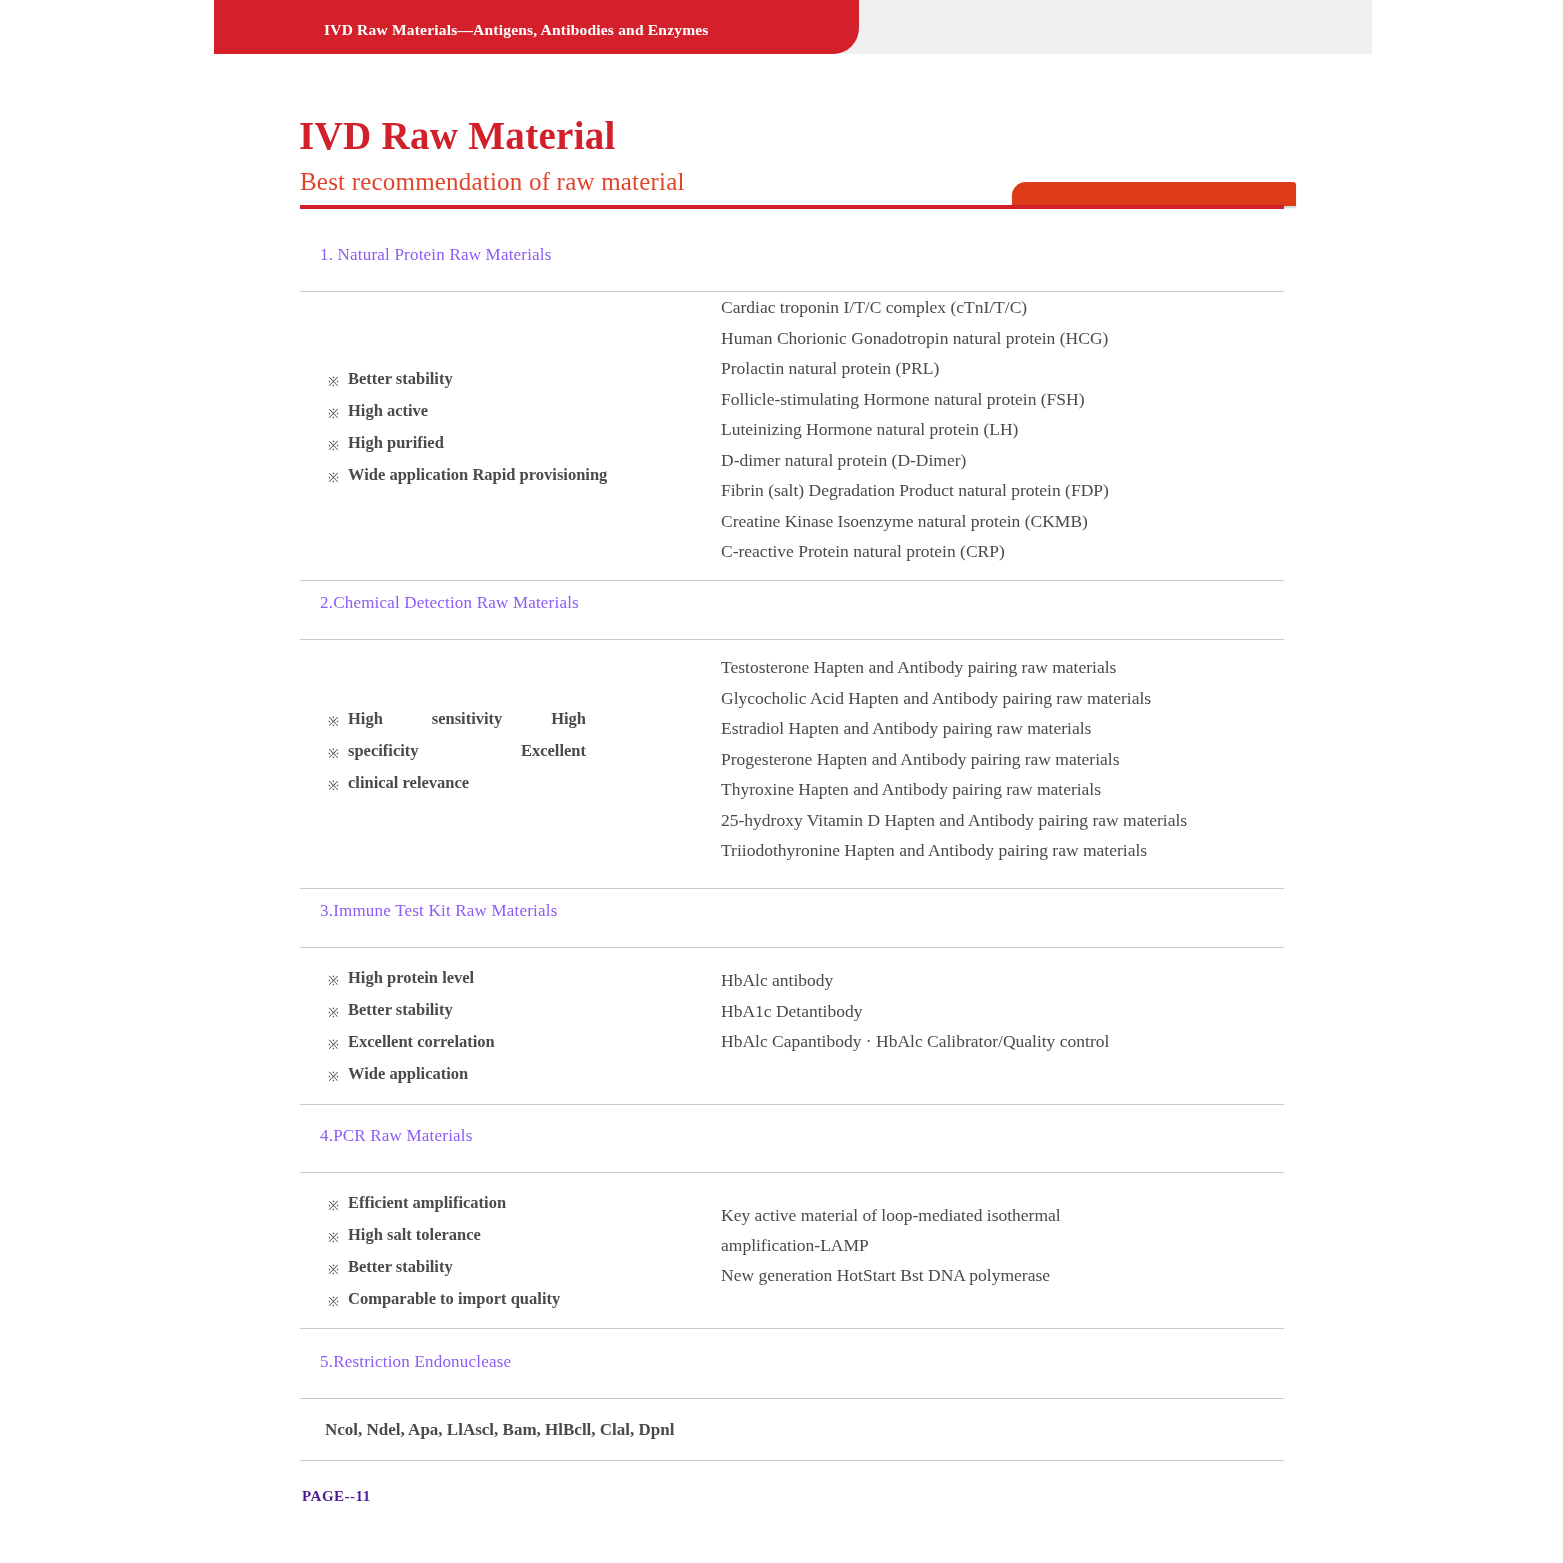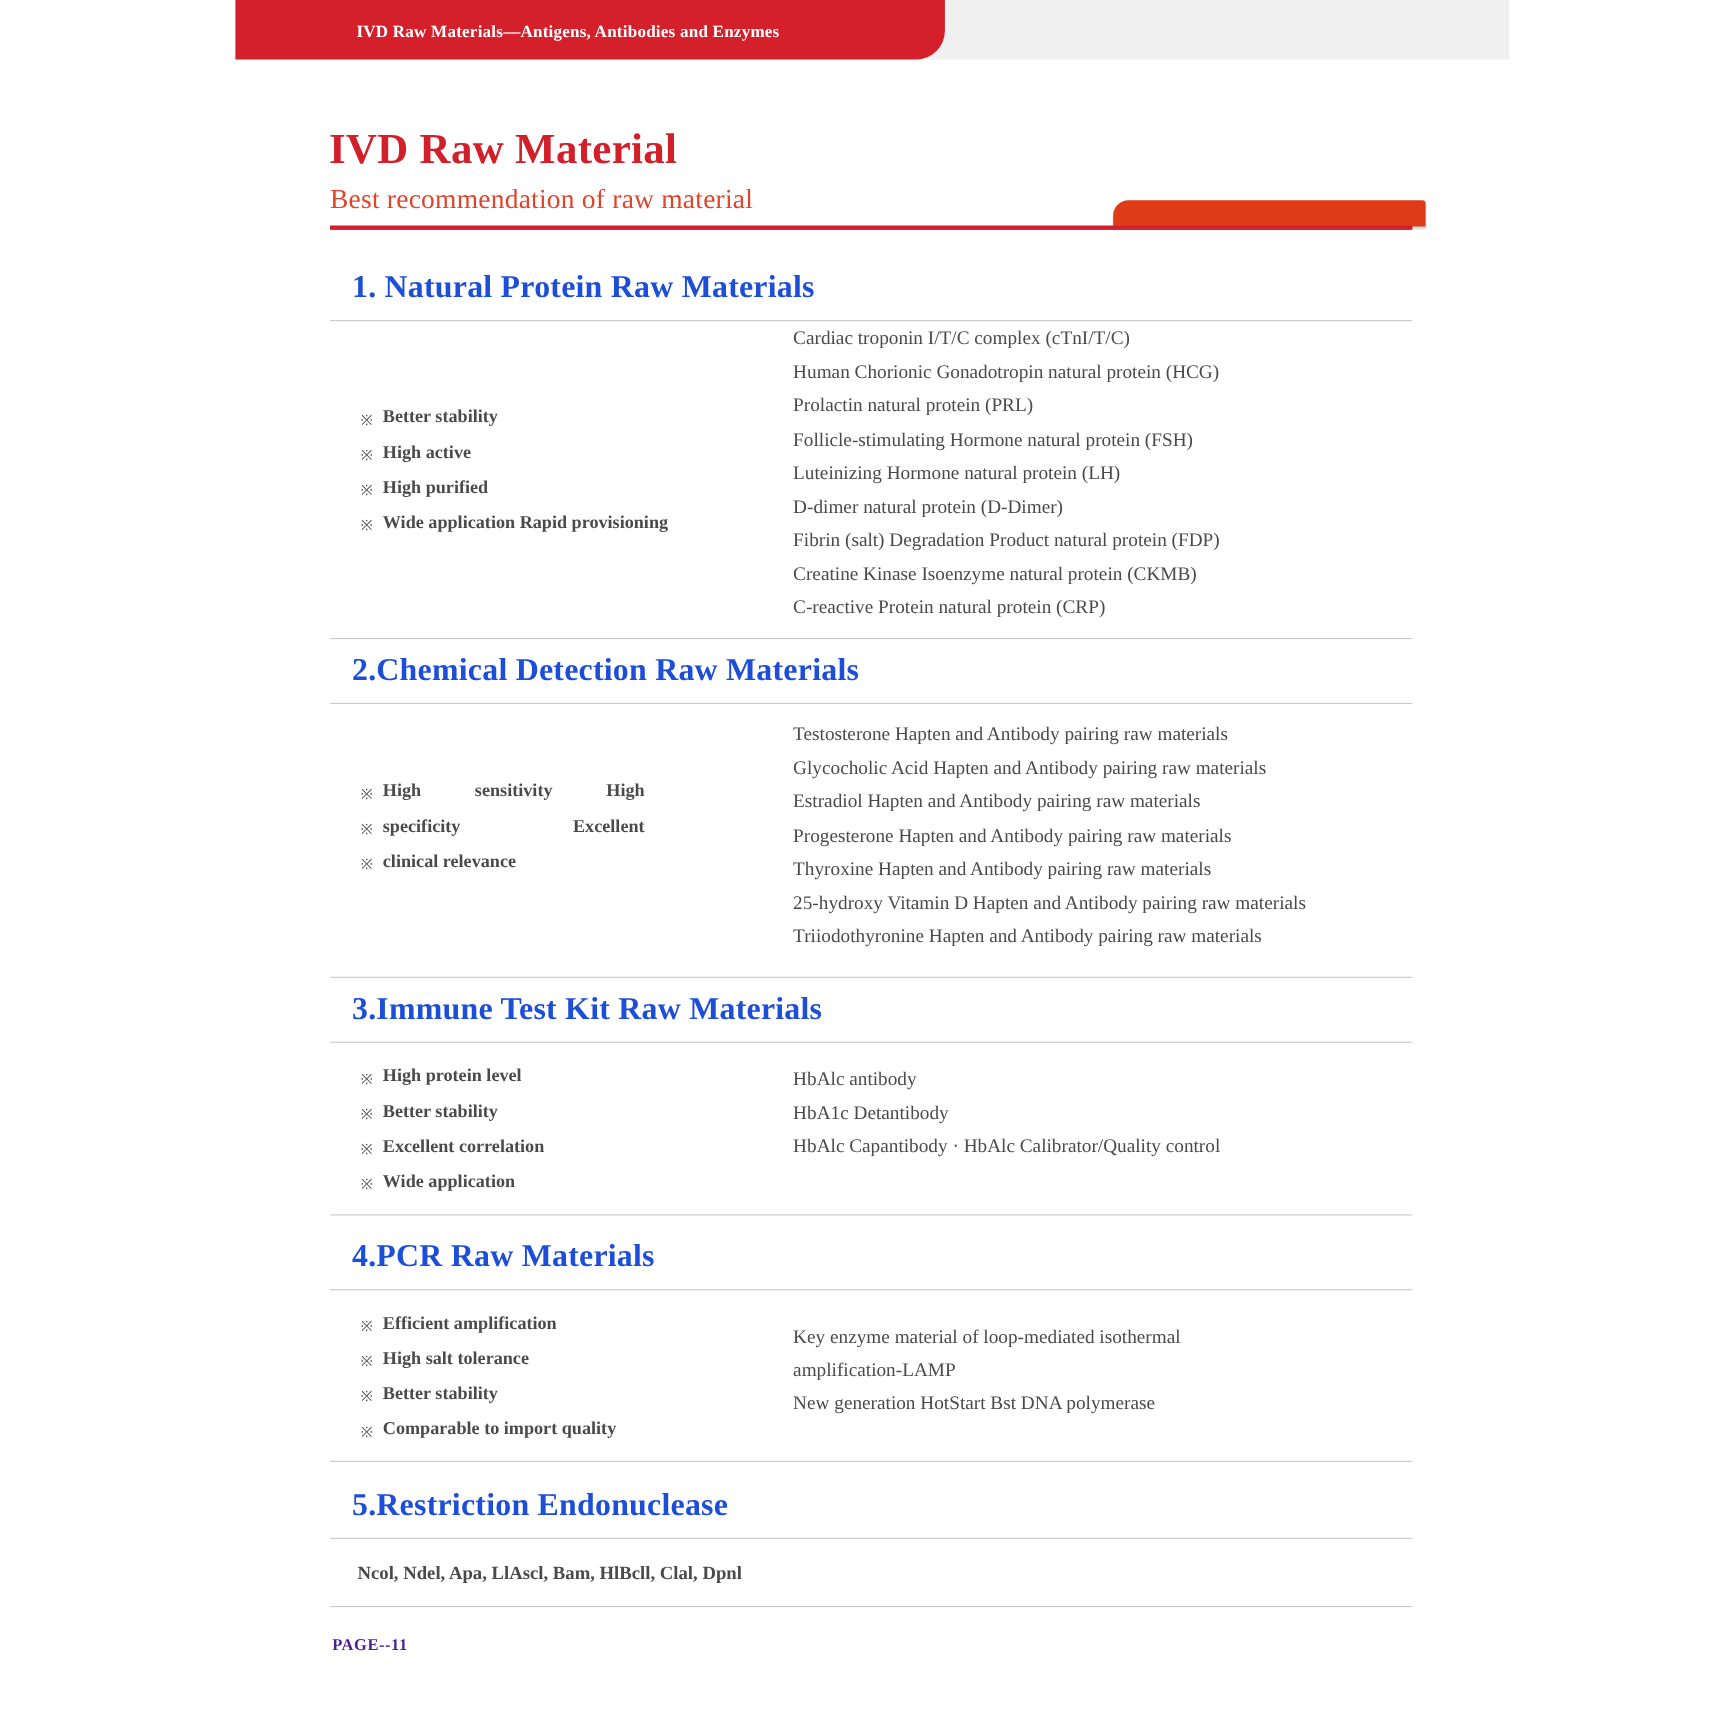--- a/index.html
+++ b/index.html
@@ -98,23 +98,23 @@
     background: #de3b18;
     border-top-left-radius: 14px;
     border-top-right-radius: 3px;
     box-shadow: 0 2px 2px rgba(0,0,0,0.18);
   }
 
   
   .section-heading {
     position: absolute;
     left: 308px;
-    font-size: 29px;
-    font-weight: bold;
-    color: #1d4ed8;
+    font-size: 17px;
+    font-weight: normal;
+    color: #8b5cf6;
     letter-spacing: 0.2px;
   }
   .hr {
     position: absolute;
     left: 288px;
     width: 984px;
     height: 1px;
     background: #c9c9c9;
   }
 
@@ -307,21 +307,21 @@
     <div class="bullet-row">
       <span class="bullet-mark">※</span>
       <span class="bullet-text">Better stability</span>
     </div>
     <div class="bullet-row">
       <span class="bullet-mark">※</span>
       <span class="bullet-text">Comparable to import quality</span>
     </div>
   </div>
   <div class="items" style="top:1200px">
-    <div class="item-line wrap">Key enzyme material of loop-mediated isothermal amplification-LAMP</div>
+    <div class="item-line wrap">Key active material of loop-mediated isothermal amplification-LAMP</div>
     <div class="item-line">New generation HotStart Bst DNA polymerase</div>
   </div>
 
   <div class="hr" style="top:1328px"></div>
   <div class="section-heading" style="top:1352px">5.Restriction Endonuclease</div>
   <div class="hr" style="top:1398px"></div>
   <div class="endonuclease-text" style="top:1420px">Ncol, Ndel, Apa, LlAscl, Bam, HlBcll, Clal, Dpnl</div>
 
   <div class="footer-rule"></div>
   <div class="page-num">PAGE--11</div>

